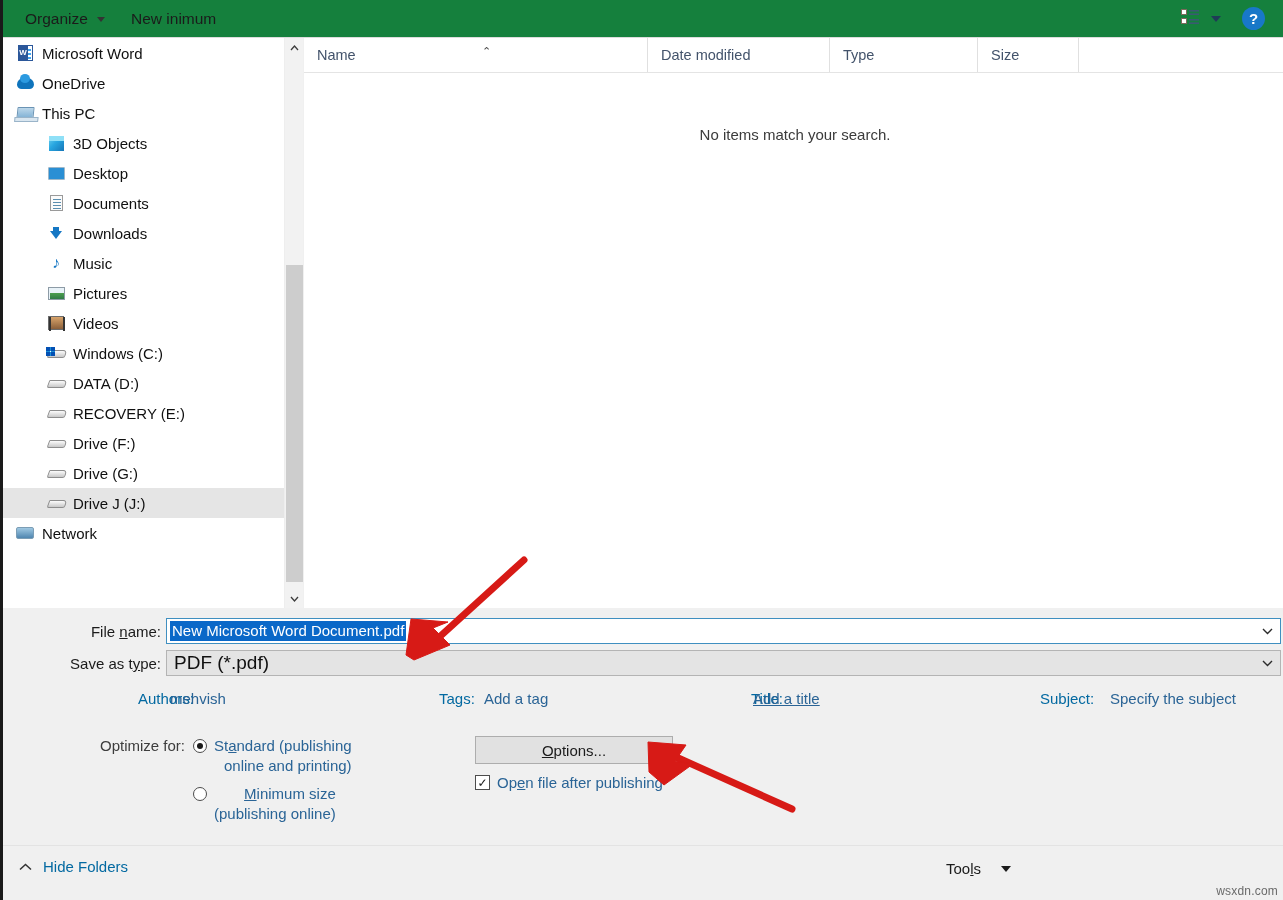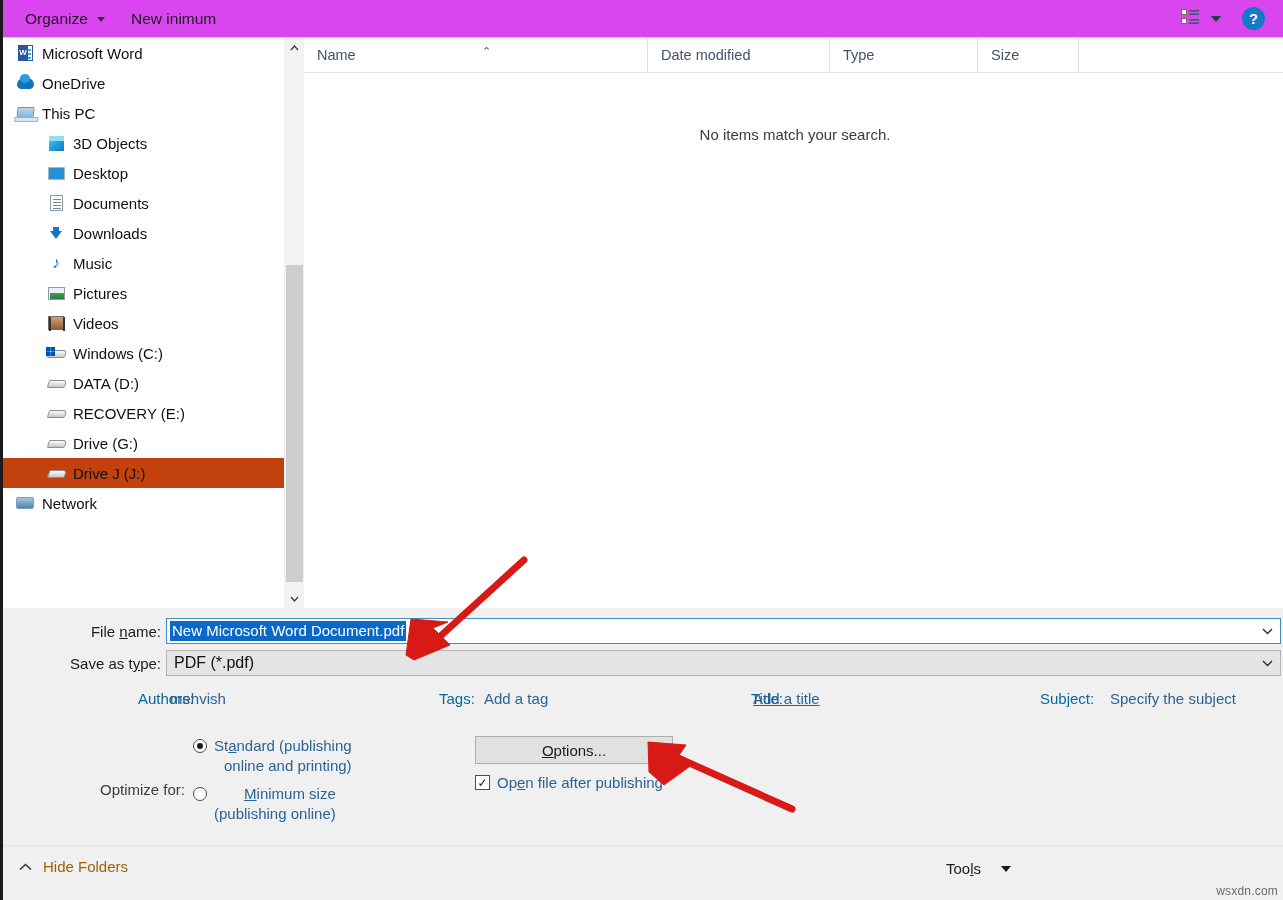--- a/index.html
+++ b/index.html
@@ -14,21 +14,21 @@
     position: relative;
     width: 1283px; height: 900px;
     background: #f0f0f0;
     border-left: 3px solid #1a1a1a;
   }
 
   
   #toolbar {
     position: absolute; left: 0; top: 0;
     width: 1280px; height: 38px;
-    background: #d946ef;
+    background: #15803d;
     border-bottom: 1px solid #dcdcdc;
   }
   .tb-btn {
     position: absolute; top: 0; height: 38px;
     display: flex; align-items: center;
     font-size: 15.5px; color: #1b1b1b;
     padding: 0 10px; cursor: default;
   }
   #organize-btn { left: 12px; }
   #organize-caret {
@@ -68,21 +68,21 @@
   .nav-item {
     position: relative;
     display: flex; align-items: center;
     height: 30px;
     font-size: 15px; color: #101010;
     padding-left: 13px;
     white-space: nowrap;
     cursor: default;
   }
   .nav-item.indent1 { padding-left: 44px; }
-  .nav-item.selected { background: #c2410c; }
+  .nav-item.selected { background: #e5e5e5; }
   .nav-ico {
     width: 18px; height: 18px;
     margin-right: 8px;
     flex: 0 0 18px;
     display: flex; align-items: center; justify-content: center;
     position: relative;
   }
 
   
   .ic-word {
@@ -292,42 +292,42 @@
   }
 
   #savetype-label { left: 20px; top: 655px; width: 138px; }
   #savetype-box {
     position: absolute; left: 163px; top: 650px;
     width: 1115px; height: 26px;
     background: #e4e4e4; border: 1px solid #b4b4b4;
     display: flex; align-items: center;
   }
   #savetype-value {
-    font-size: 16px; color: #101010; margin-left: 7px;
+    font-size: 19px; color: #101010; margin-left: 7px;
   }
 
   
   .meta-label {
     position: absolute; font-size: 15px; color: #0369a1; cursor: default;
   }
   .meta-value {
     position: absolute; font-size: 15px; color: #2a6496; cursor: pointer;
   }
   #authors-label { left: 135px; top: 690px; }
   #authors-value { left: 167px; top: 690px; }
   #tags-label    { left: 436px; top: 690px; }
   #tags-value    { left: 481px; top: 690px; }
   #title-label   { left: 748px; top: 690px; }
   #title-value   { left: 750px; top: 690px; text-decoration: underline; }
   #subject-label { left: 1037px; top: 690px; }
   #subject-value { left: 1107px; top: 690px; }
 
   
   #optimize-label {
-    position: absolute; left: 97px; top: 781px;
+    position: absolute; left: 97px; top: 737px;
     font-size: 15px; color: #3d3d3d; cursor: default;
   }
   .radio-row {
     position: absolute; left: 190px;
     display: flex; align-items: flex-start; text-align: right;
   }
   #radio-standard-row { top: 736px; }
   #radio-minimum-row  { top: 784px; }
   .radio {
     width: 14px; height: 14px; border-radius: 50%;
@@ -366,21 +366,21 @@
   
   #footer {
     position: absolute; left: 0; top: 845px;
     width: 1280px; height: 55px;
     background: #f0f0f0;
     border-top: 1px solid #e3e3e3;
   }
   #hide-folders {
     position: absolute; left: 16px; top: 12px;
     display: flex; align-items: center;
-    font-size: 15px; color: #a16207; cursor: pointer;
+    font-size: 15px; color: #0369a1; cursor: pointer;
   }
   #hide-caret { margin-right: 11px; font-size: 12px; color: #333; }
   #tools-button {
     position: absolute; left: 943px; top: 14px;
     display: flex; align-items: center;
     font-size: 15px; color: #1b1b1b; cursor: pointer;
   }
   #tools-caret {
     margin-left: 20px; width: 0; height: 0;
     border-left: 5px solid transparent;
@@ -509,20 +509,26 @@
       <div class="nav-item indent1">
         <span class="nav-ico">
           <span class="ic-drive"></span>
         </span>
         <span>RECOVERY (E:)</span>
       </div>
       <div class="nav-item indent1">
         <span class="nav-ico">
           <span class="ic-drive"></span>
         </span>
+        <span>Drive (F:)</span>
+      </div>
+      <div class="nav-item indent1">
+        <span class="nav-ico">
+          <span class="ic-drive"></span>
+        </span>
         <span>Drive (G:)</span>
       </div>
       <div class="nav-item indent1 selected">
         <span class="nav-ico">
           <span class="ic-drive"></span>
         </span>
         <span>Drive J (J:)</span>
       </div>
       <div class="nav-item">
         <span class="nav-ico">

